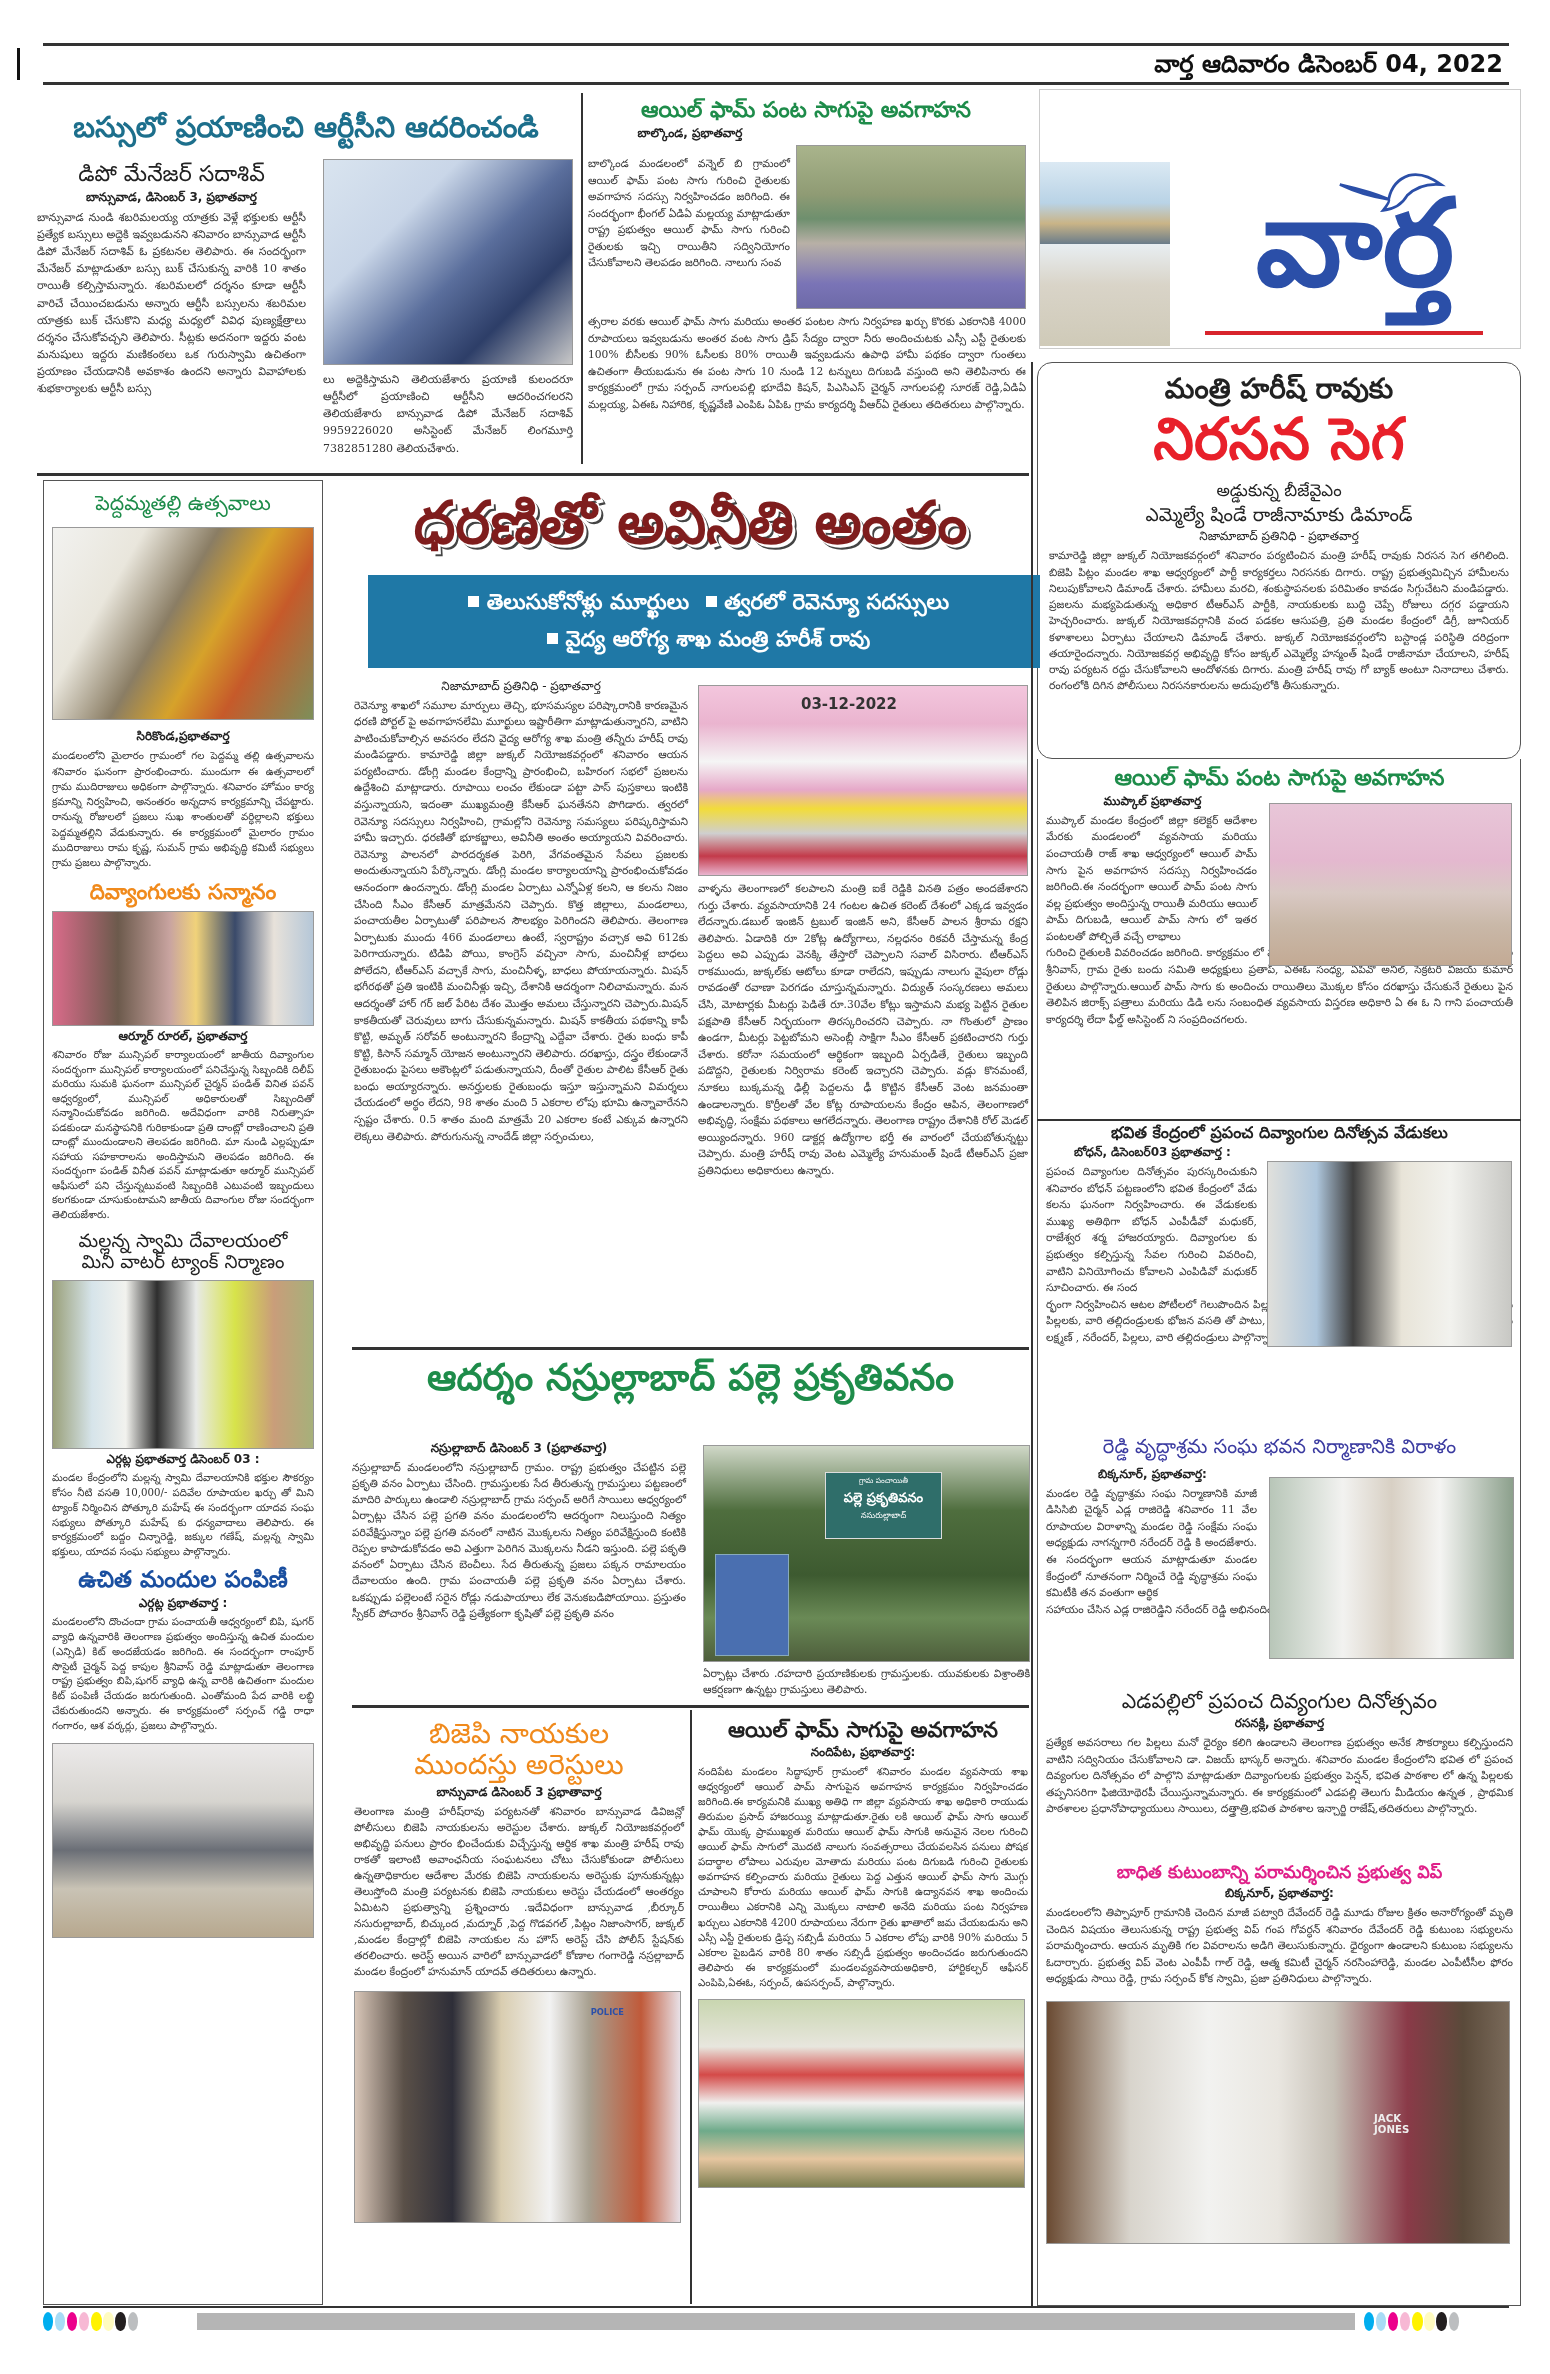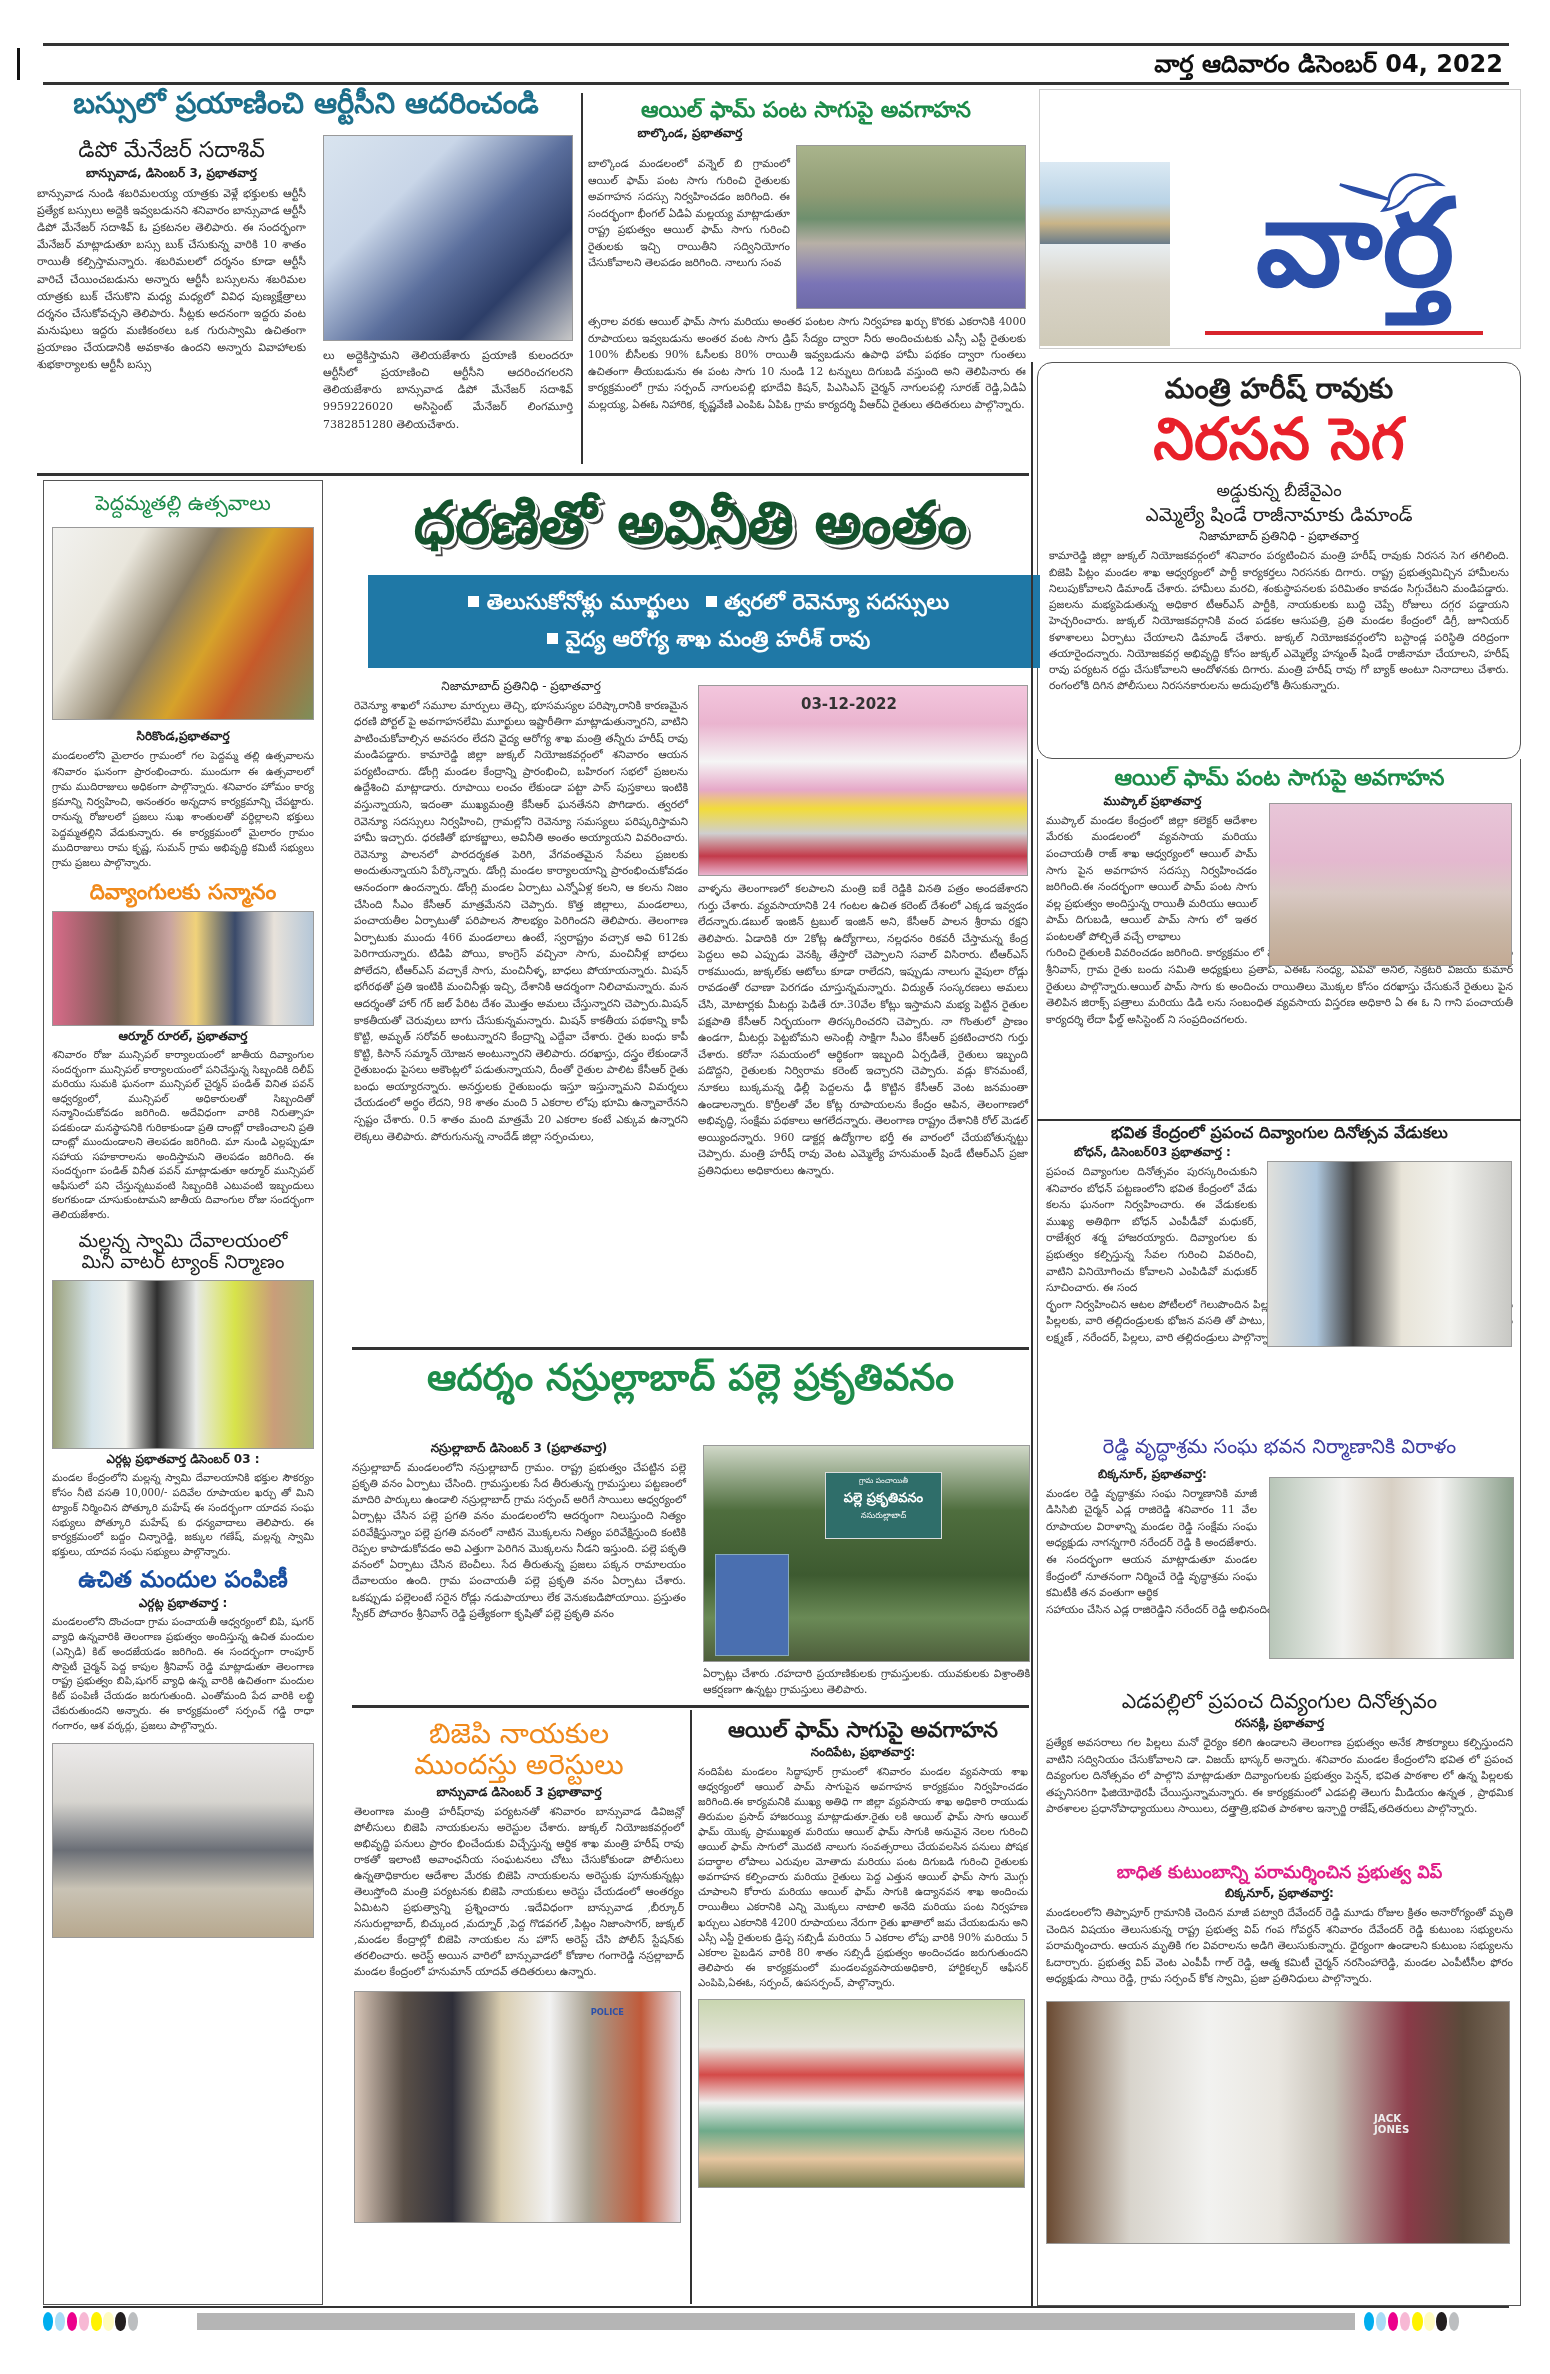--- a/index.html
+++ b/index.html
@@ -37,21 +37,21 @@
   .gray-bar { position: absolute; left: 61px; top: 2313px; width: 1289px; height: 16.7px; background: #b5b5b5; }
 </style>
 </head>
 <body>
 
 <div class="rule" style="left:43px; top:43px; width:1466px; height:2.8px;"></div>
 <div class="page-marker"></div>
 <div class="masthead-date">వార్త ఆదివారం డిసెంబర్ 04, 2022</div>
 <div class="rule" style="left:43px; top:82px; width:1466px; height:2.8px;"></div>
 
-<section class="abs" style="left:37px; top:84px; width:538px; height:380px;">
+<section class="abs" style="left:37px; top:108px; width:538px; height:380px;">
   <h1 class="headline" style="font-size:29px; color:#1d6f8c; margin-top:3.7px;">బస్సులో ప్రయాణించి ఆర్టీసీని ఆదరించండి</h1>
   <div class="abs" style="left:0; top:54px; width:269px;">
     <h2 class="headline" style="font-size:22px; color:#222; font-weight:normal;">డిపో మేనేజర్ సదాశివ్</h2>
     <div class="dateline">బాన్సువాడ, డిసెంబర్ 3, ప్రభాతవార్త</div>
     <p class="body-text" style="font-size:11px; line-height:1.56;">బాన్సువాడ నుండి శబరిమలయ్య యాత్రకు వెళ్లే భక్తులకు ఆర్టీసీ ప్రత్యేక బస్సులు అద్దెకి ఇవ్వబడునని శనివారం బాన్సువాడ ఆర్టీసీ డిపో మేనేజర్ సదాశివ్ ఓ ప్రకటనల తెలిపారు. ఈ సందర్భంగా మేనేజర్ మాట్లాడుతూ బస్సు బుక్ చేసుకున్న వారికి 10 శాతం రాయితీ కల్పిస్తామన్నారు. శబరిమలలో దర్శనం కూడా ఆర్టీసీ వారిచే చేయించబడును అన్నారు ఆర్టీసీ బస్సులను శబరిమల యాత్రకు బుక్ చేసుకొని మధ్య మధ్యలో వివిధ పుణ్యక్షేత్రాలు దర్శనం చేసుకోవచ్చని తెలిపారు. సీట్లకు అదనంగా ఇద్దరు వంట మనుషులు ఇద్దరు మణికంఠలు ఒక గురుస్వామి ఉచితంగా ప్రయాణం చేయడానికి అవకాశం ఉందని అన్నారు వివాహాలకు శుభకార్యాలకు ఆర్టీసీ బస్సు</p>
   </div>
   <div class="photo" style="left:286px; top:51px; width:250px; height:206px;">
     <div class="photo-inner" style="background:linear-gradient(135deg,#d9e4ef 0%,#c9d6e8 30%,#5a6e9c 55%,#2d3e68 75%,#c8c8c8 100%);"></div>
   </div>
   <p class="body-text abs" style="left:286px; top:263px; width:250px; font-size:11px; line-height:1.56;">లు అద్దెకిస్తామని తెలియజేశారు ప్రయాణి కులందరూ ఆర్టీసీలో ప్రయాణించి ఆర్టీసీని ఆదరించగలరని తెలియజేశారు బాన్సువాడ డిపో మేనేజర్ సదాశివ్ 9959226020 అసిస్టెంట్ మేనేజర్ లింగమూర్తి 7382851280 తెలియచేశారు.</p>
@@ -117,21 +117,21 @@
 
   <h1 class="headline" style="font-size:23px; color:#1a4fa0; margin-top:7.4px;">ఉచిత మందుల పంపిణీ</h1>
   <div class="dateline">ఎర్గట్ల ప్రభాతవార్త :</div>
   <p class="body-text" style="font-size:10.2px; line-height:1.45;">మండలంలోని దొంచందా గ్రామ పంచాయతీ ఆధ్వర్యంలో బిపి, షుగర్ వ్యాధి ఉన్నవారికి తెలంగాణ ప్రభుత్వం అందిస్తున్న ఉచిత మందుల (ఎన్సిడి) కిట్ అందజేయడం జరిగింది. ఈ సందర్భంగా రాంపూర్ సొసైటీ చైర్మన్ పెద్ద కాపుల శ్రీనివాస్ రెడ్డి మాట్లాడుతూ తెలంగాణ రాష్ట్ర ప్రభుత్వం బిపి,షుగర్ వ్యాధి ఉన్న వారికి ఉచితంగా మందుల కిట్ పంపిణీ చేయడం జరుగుతుంది. ఎంతోమంది పేద వారికి లబ్ధి చేకురుతుందని అన్నారు. ఈ కార్యక్రమంలో సర్పంచ్ గడ్డి రాధా గంగారం, ఆశ వర్కర్లు, ప్రజలు పాల్గొన్నారు.</p>
   <div class="photo" style="position:relative; margin-top:9.3px; width:262px; height:195px;">
     <div class="photo-inner" style="background:linear-gradient(180deg,#eceaea 0%,#d6d4cf 30%,#6a6e76 55%,#c9c3b5 75%,#b7a88e 100%);"></div>
   </div>
 </section>
 
 <section class="abs" style="left:352px; top:480px; width:677px; height:863px;">
-  <h1 class="headline" style="font-size:59px; color:#14532d; text-shadow:2.8px 2.8px 0 #fff, 4.6px 4.6px 0 #444; margin-top:11px;">ధరణితో అవినీతి అంతం</h1>
+  <h1 class="headline" style="font-size:59px; color:#7f1d1d; text-shadow:2.8px 2.8px 0 #fff, 4.6px 4.6px 0 #444; margin-top:11px;">ధరణితో అవినీతి అంతం</h1>
 </section>
 <div class="tagbar">
   <div>
     <span class="sq"></span><span>తెలుసుకోనోళ్లు మూర్ఖులు</span>
     <span class="sq"></span><span>త్వరలో రెవెన్యూ సదస్సులు</span>
   </div>
   <div>
     <span class="sq"></span><span>వైద్య ఆరోగ్య శాఖ మంత్రి హరీశ్ రావు</span>
   </div>
 </div>

